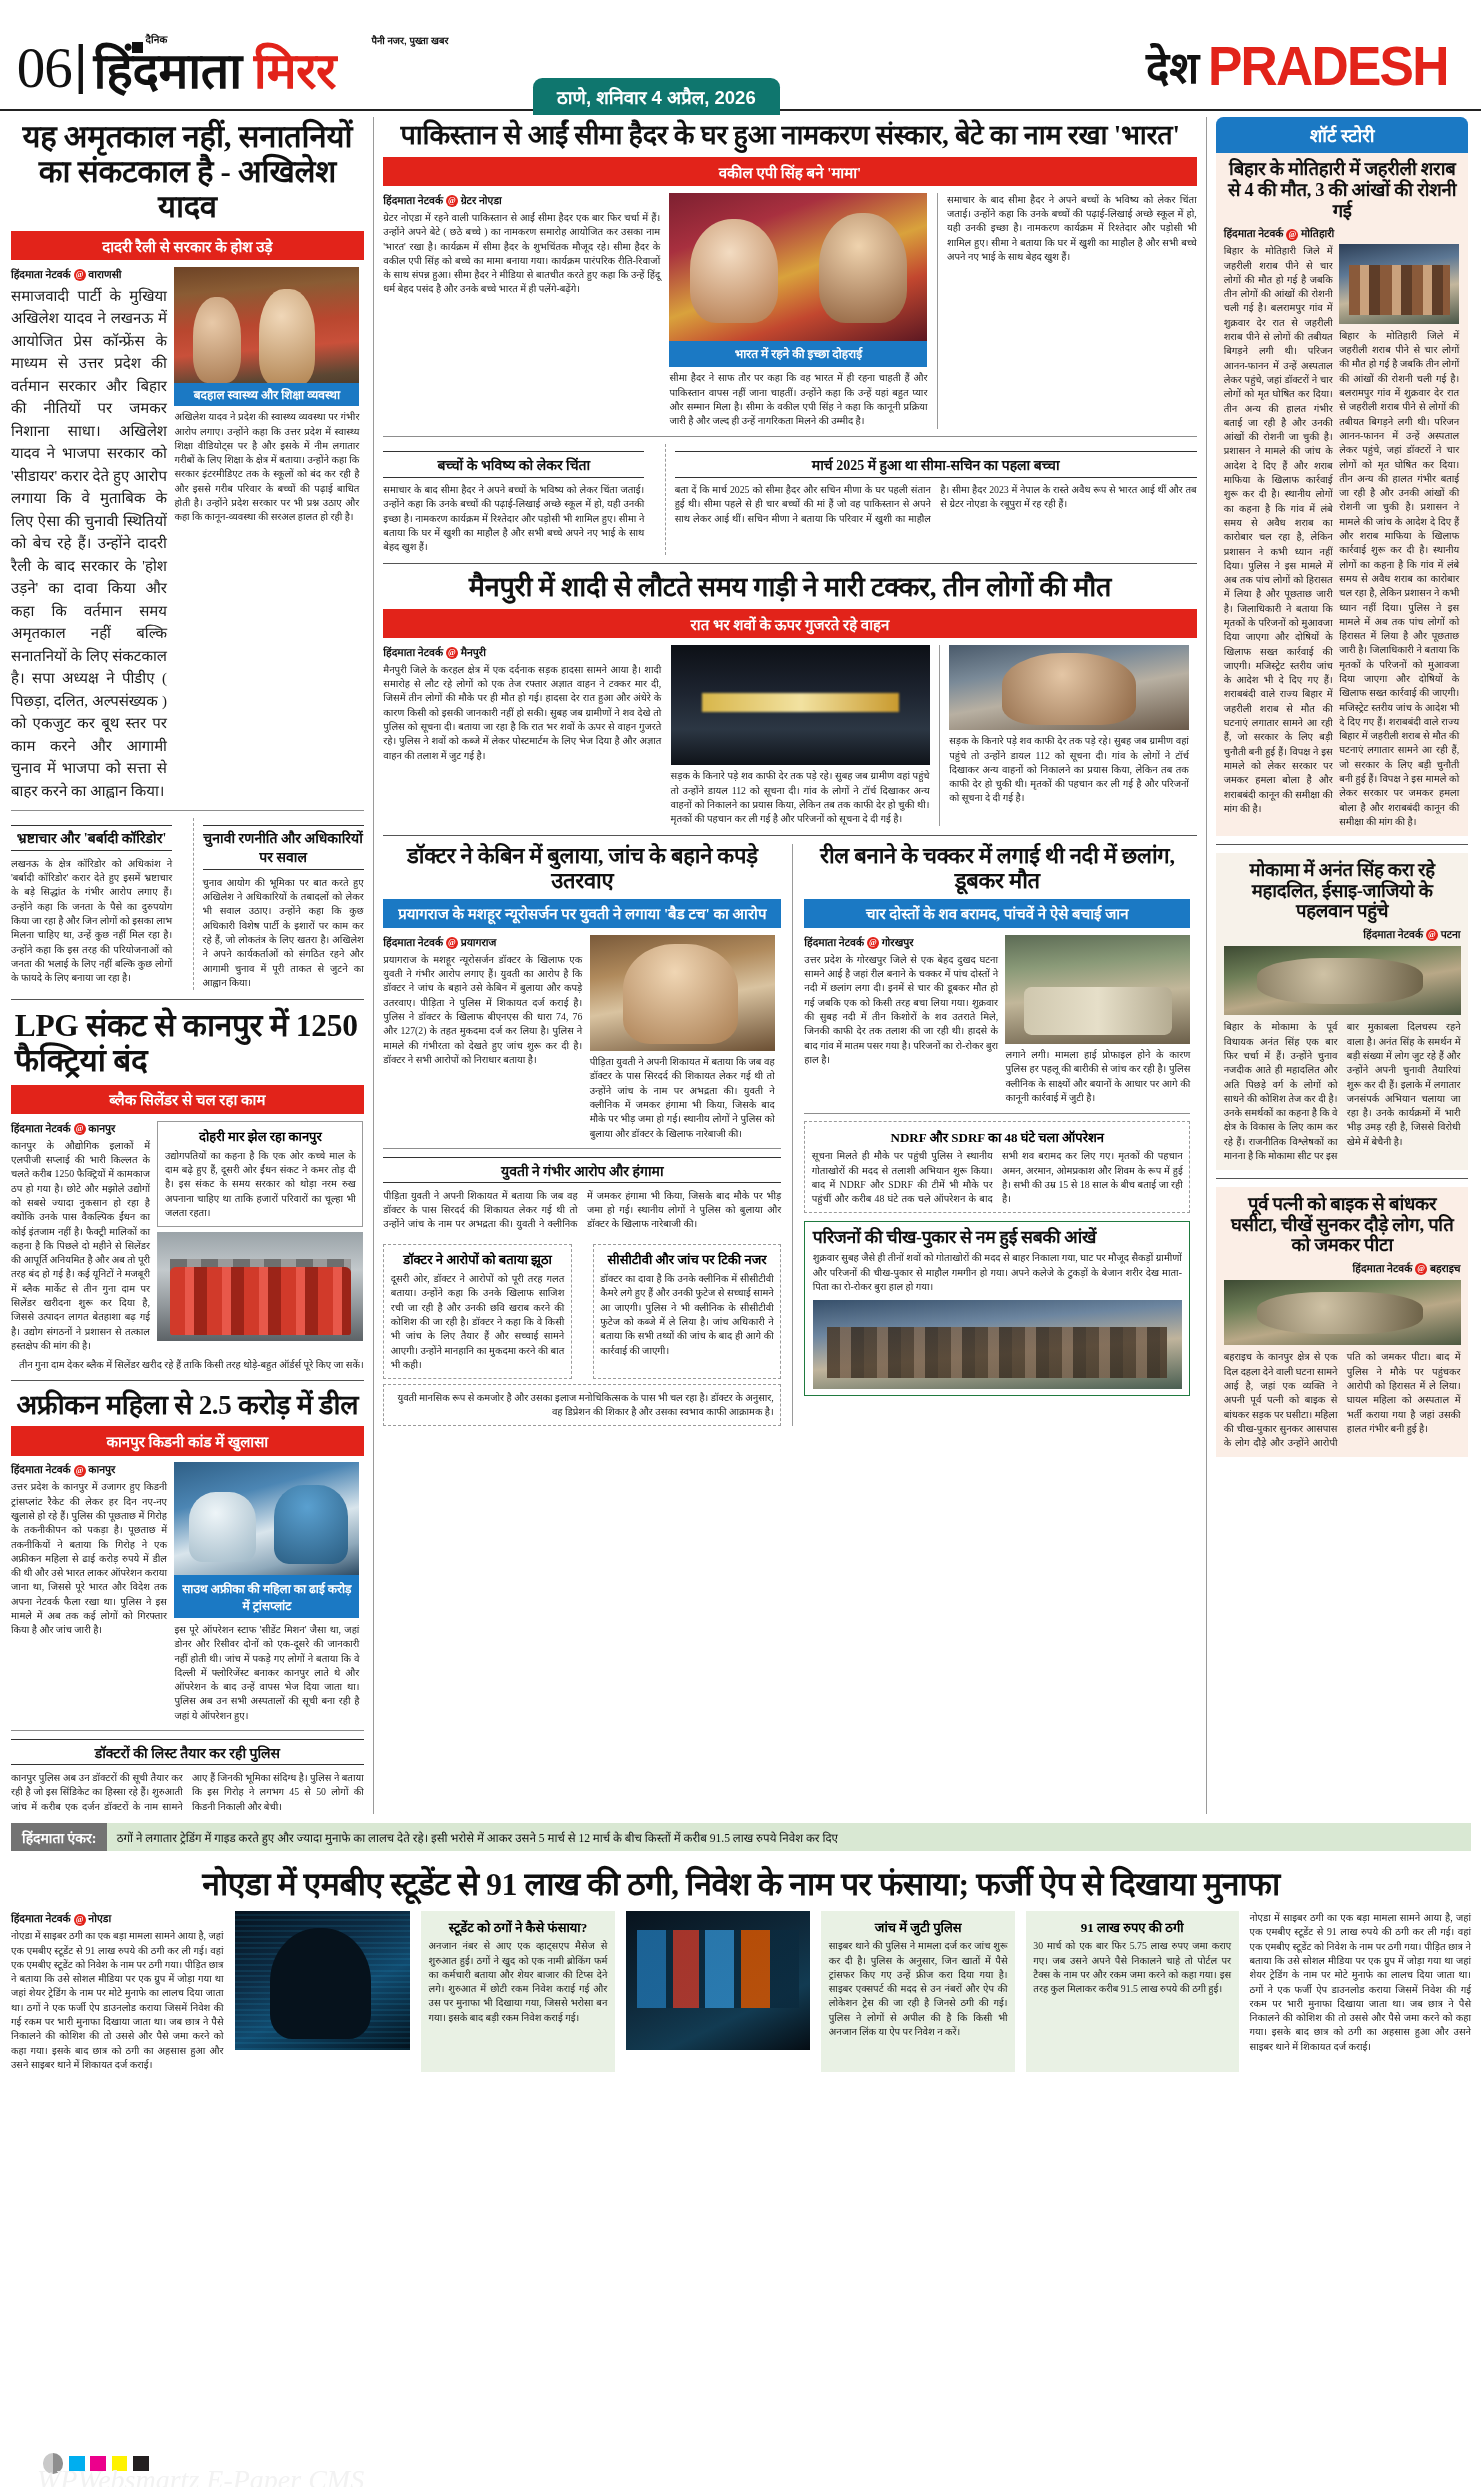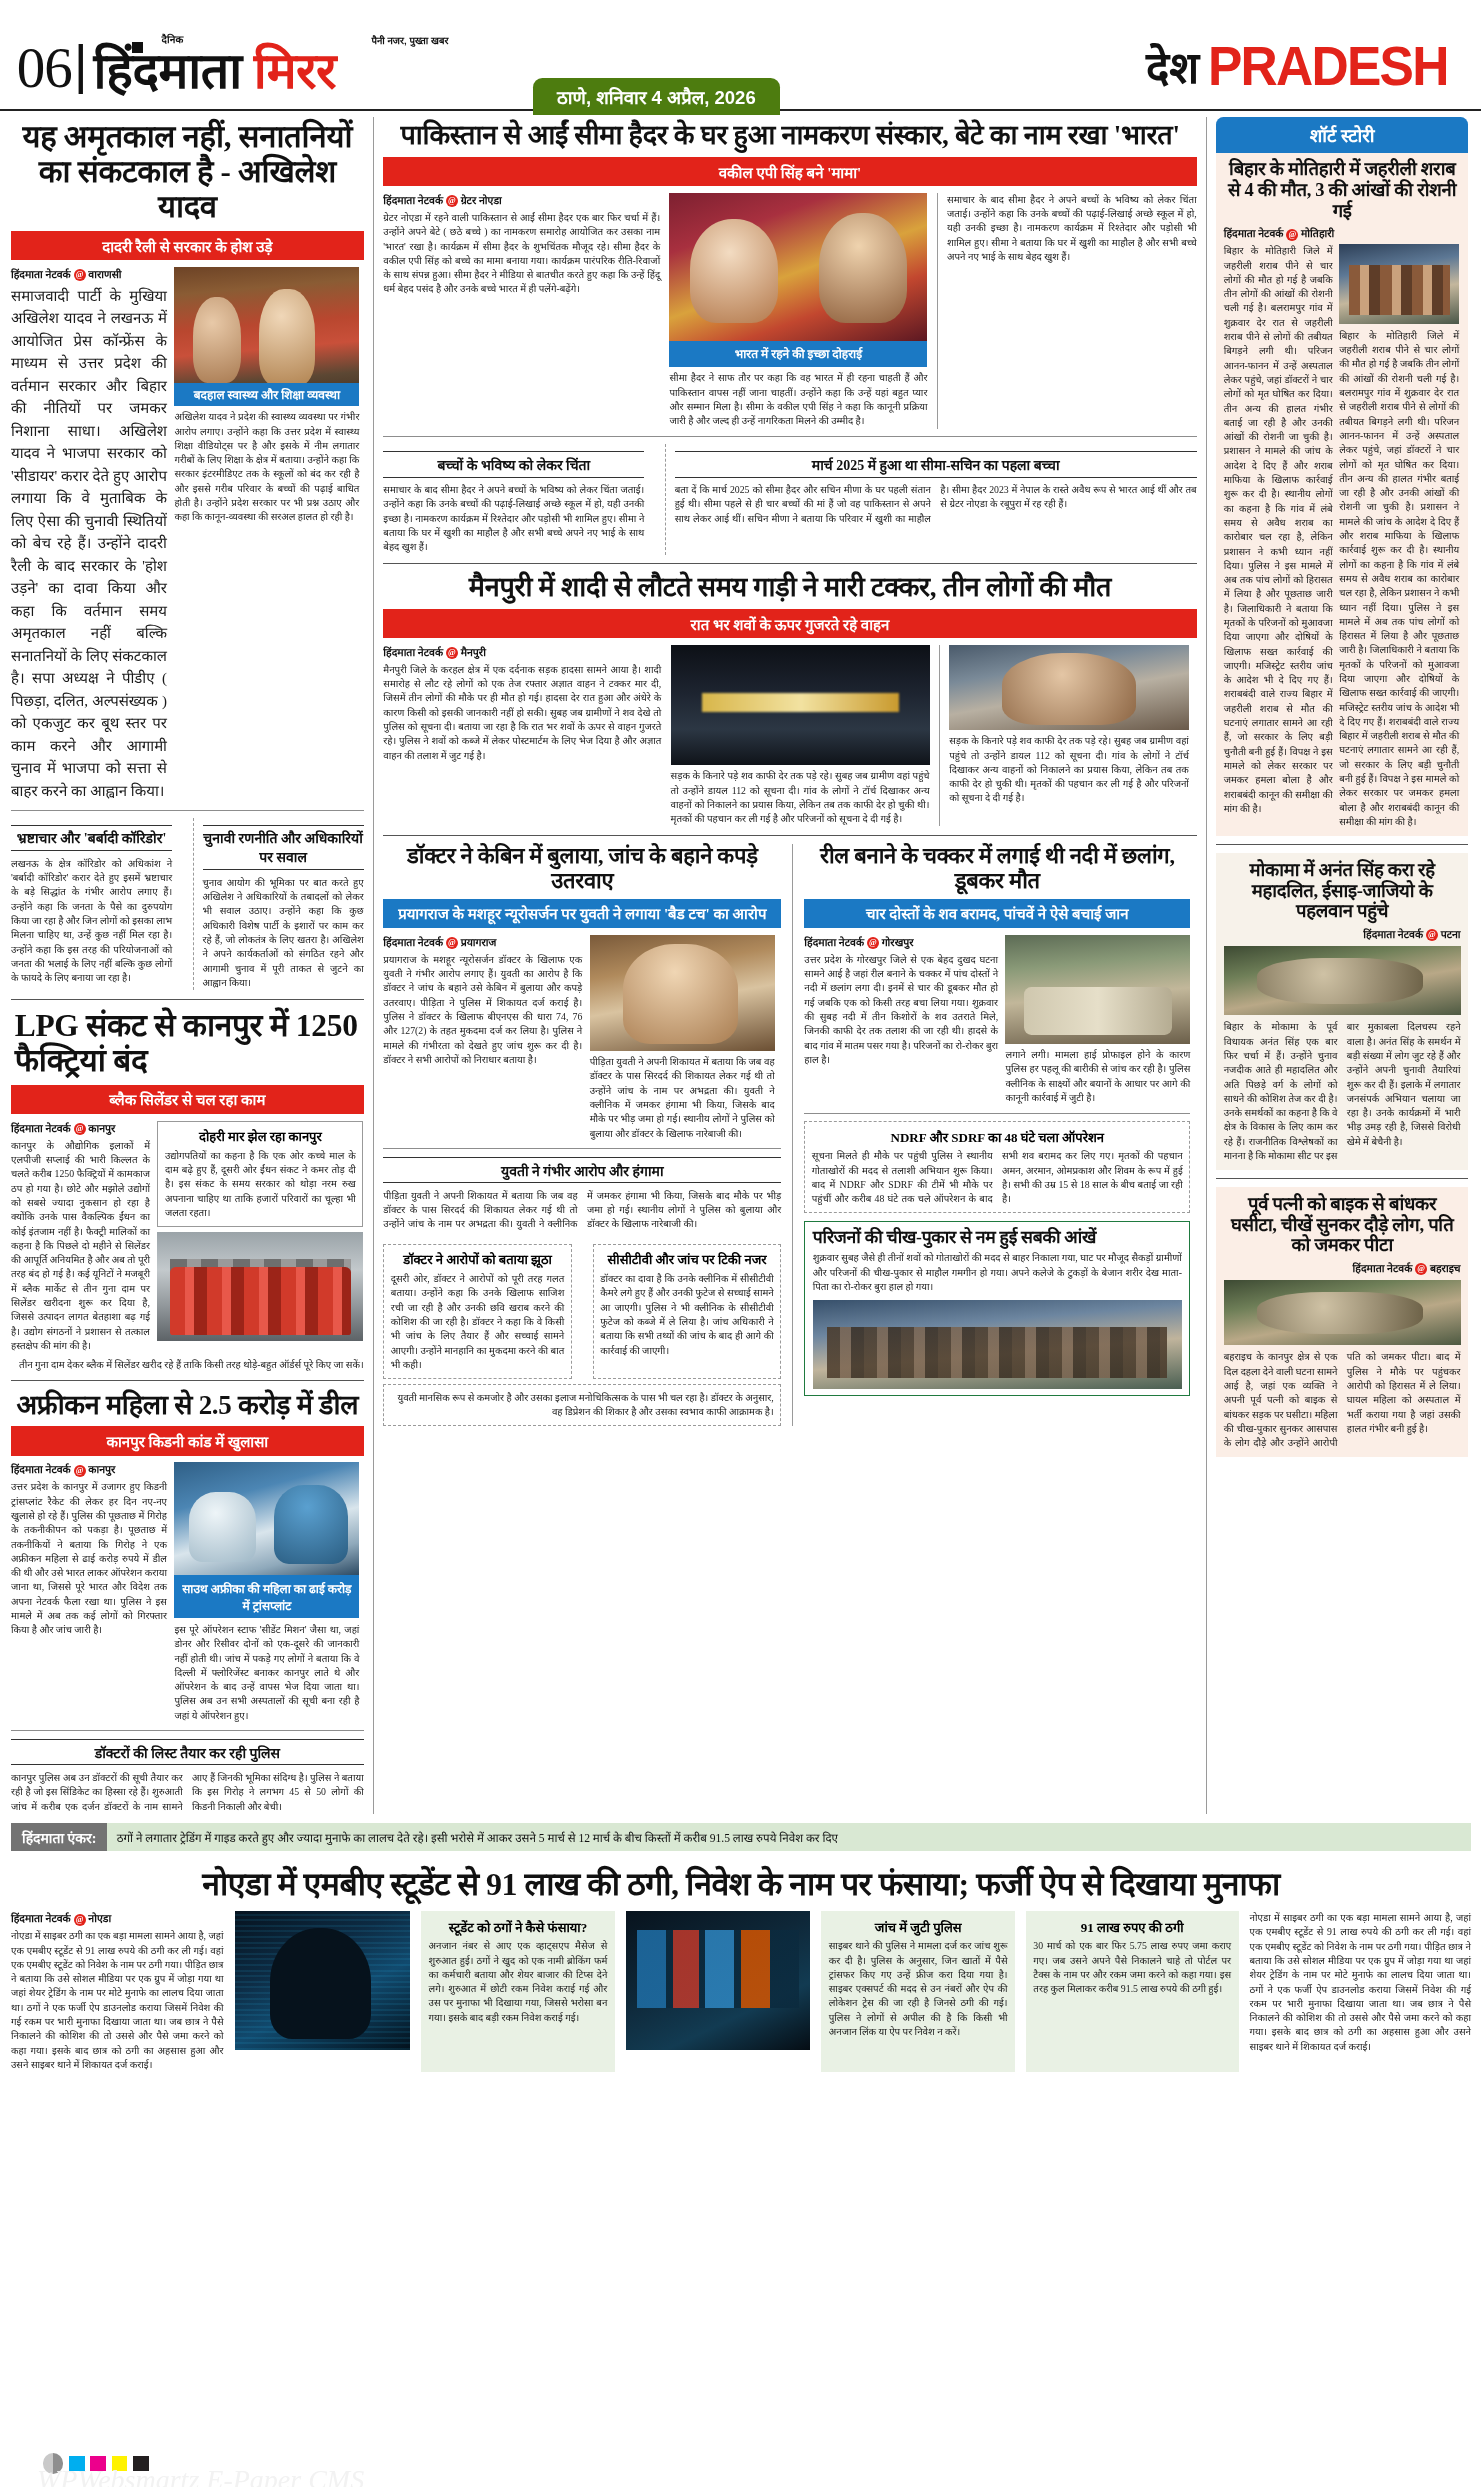--- a/index.html
+++ b/index.html
@@ -16,35 +16,35 @@
   
   .masthead { height:111px; position:relative; border-bottom:2.8px solid #222; }
   .mh-left { position:absolute; left:16.7px; top:33px; display:flex; align-items:flex-end; }
   .pageno {
     font-family:"Liberation Serif", serif; font-size:57px; font-weight:400; color:#111;
     letter-spacing:-0.9px; line-height:0.95;
   }
   .pageno-bar { font-size:54px; color:#111; margin:0 5.6px 0 1.9px; font-weight:300; }
   .logo-wrap { position:relative; }
   .logo-dainik {
-    position:absolute; top:-15px; left:68px; font-size:10.2px; font-weight:700; color:#111;
+    position:absolute; top:-15px; left:52px; font-size:10.2px; font-weight:700; color:#111;
     letter-spacing:0.2px;
   }
   .logo-sq { position:absolute; top:-4.6px; left:39px; width:10.2px; height:10.2px; background:#111; }
   .logo-main {
     font-family:"Liberation Serif", serif; font-weight:700; font-size:50px; line-height:0.96;
     color:#111; letter-spacing:-0.5px; white-space:nowrap;
   }
   .logo-main .mirror { color:#e2231a; }
   .logo-tag {
     position:absolute; top:-13px; left:278px; font-size:9.7px; font-weight:700; color:#111;
     white-space:nowrap;
   }
   .mh-date {
-    position:absolute; left:533px; top:78px; background:#4d7c0f; color:#fff;
+    position:absolute; left:533px; top:78px; background:#0f766e; color:#fff;
     border-radius:9.3px 9.3px 0 0; padding:5.6px 24px 6.5px 24px; font-size:18.5px; font-weight:700;
     white-space:nowrap;
   }
   .mh-right { position:absolute; right:13px; top:33px; display:flex; align-items:center; gap:9.3px;}
   .mh-desh {
     font-family:"Liberation Serif", serif; font-weight:700; font-size:44px; color:#111;
   }
   .mh-pradesh {
     font-family:"Liberation Sans", sans-serif; font-weight:700; font-size:56px; color:#e2231a;
     letter-spacing:-1.9px; font-stretch:condensed; transform:scaleX(0.92); transform-origin:left;

